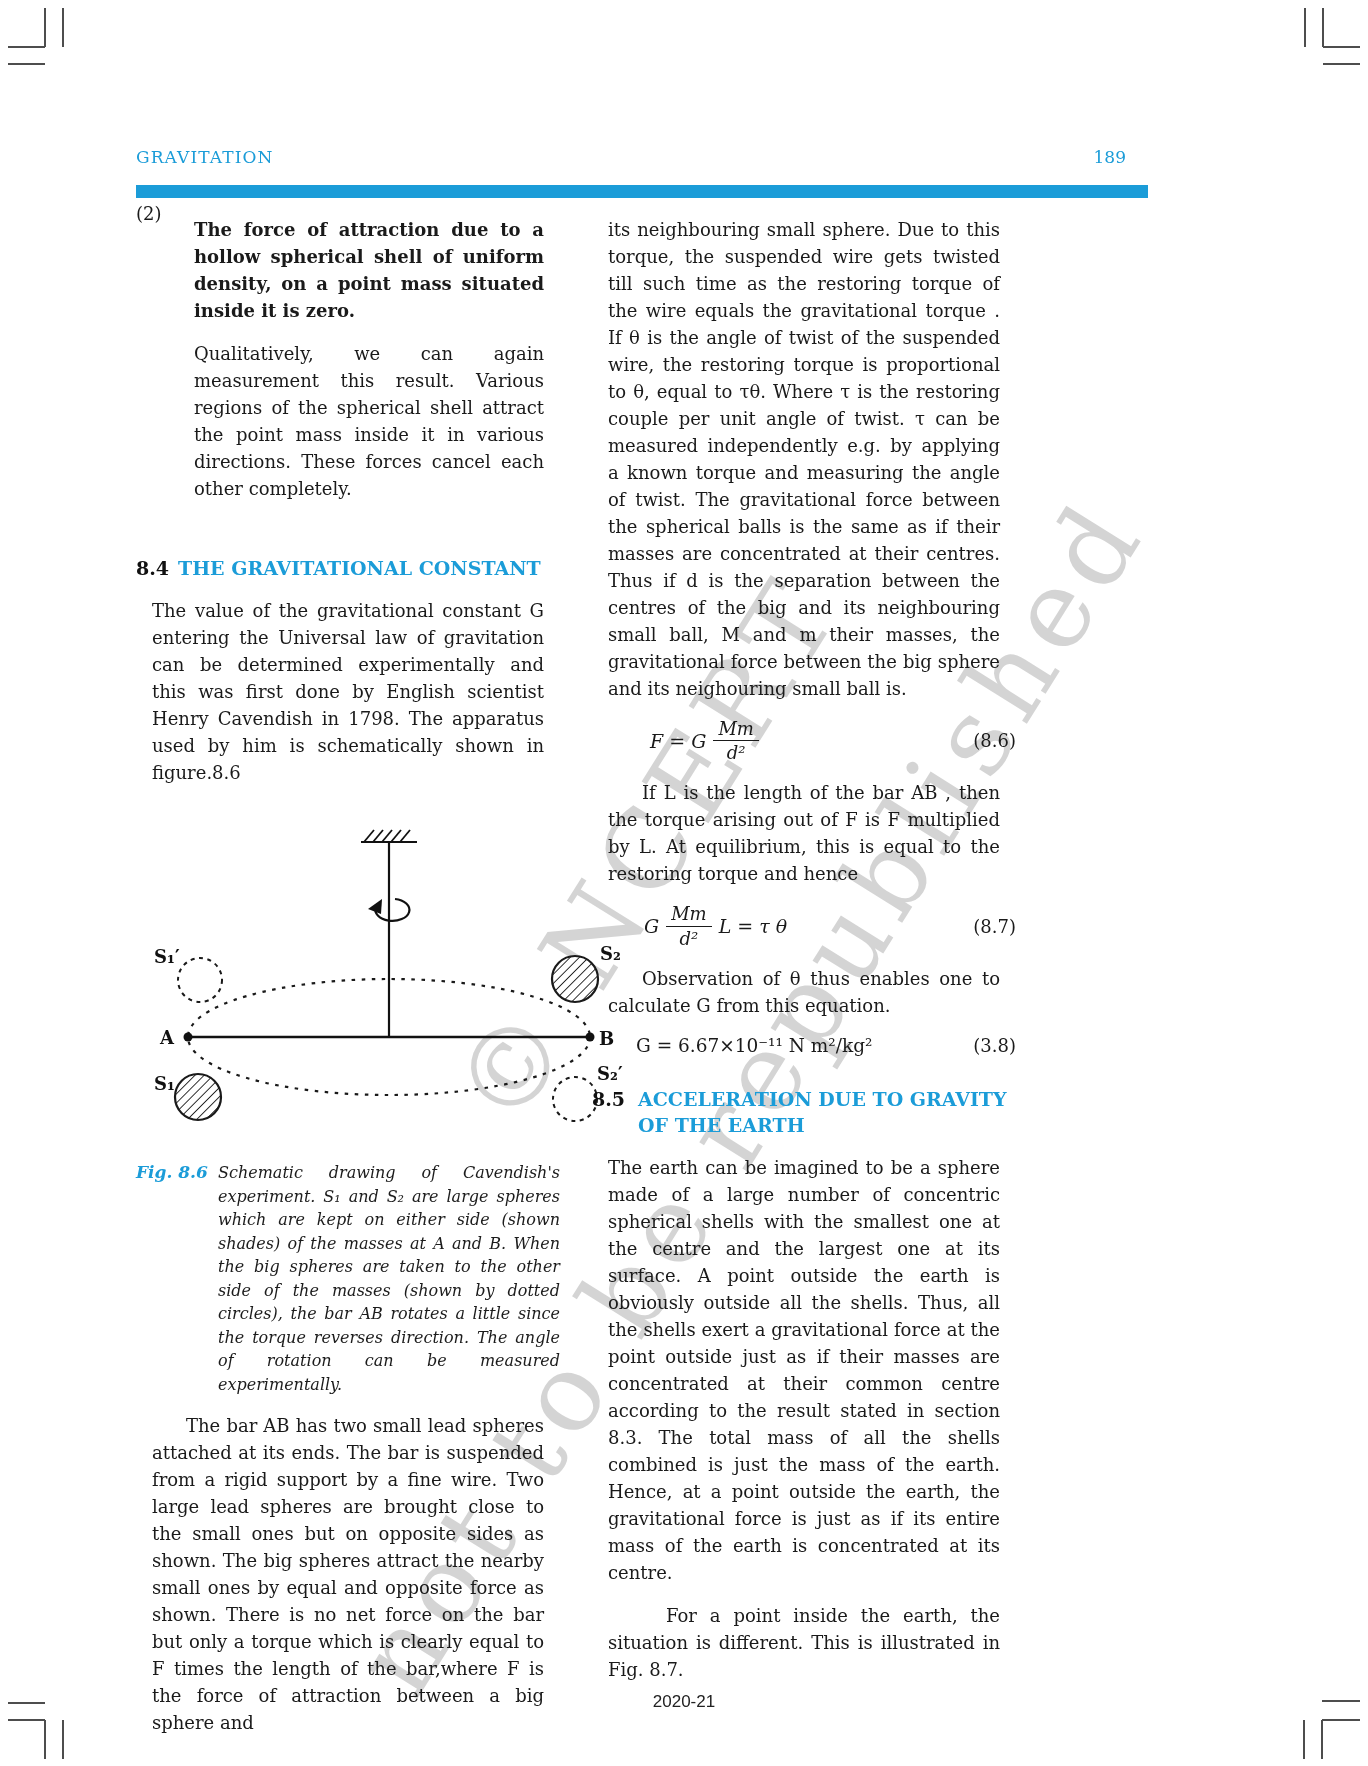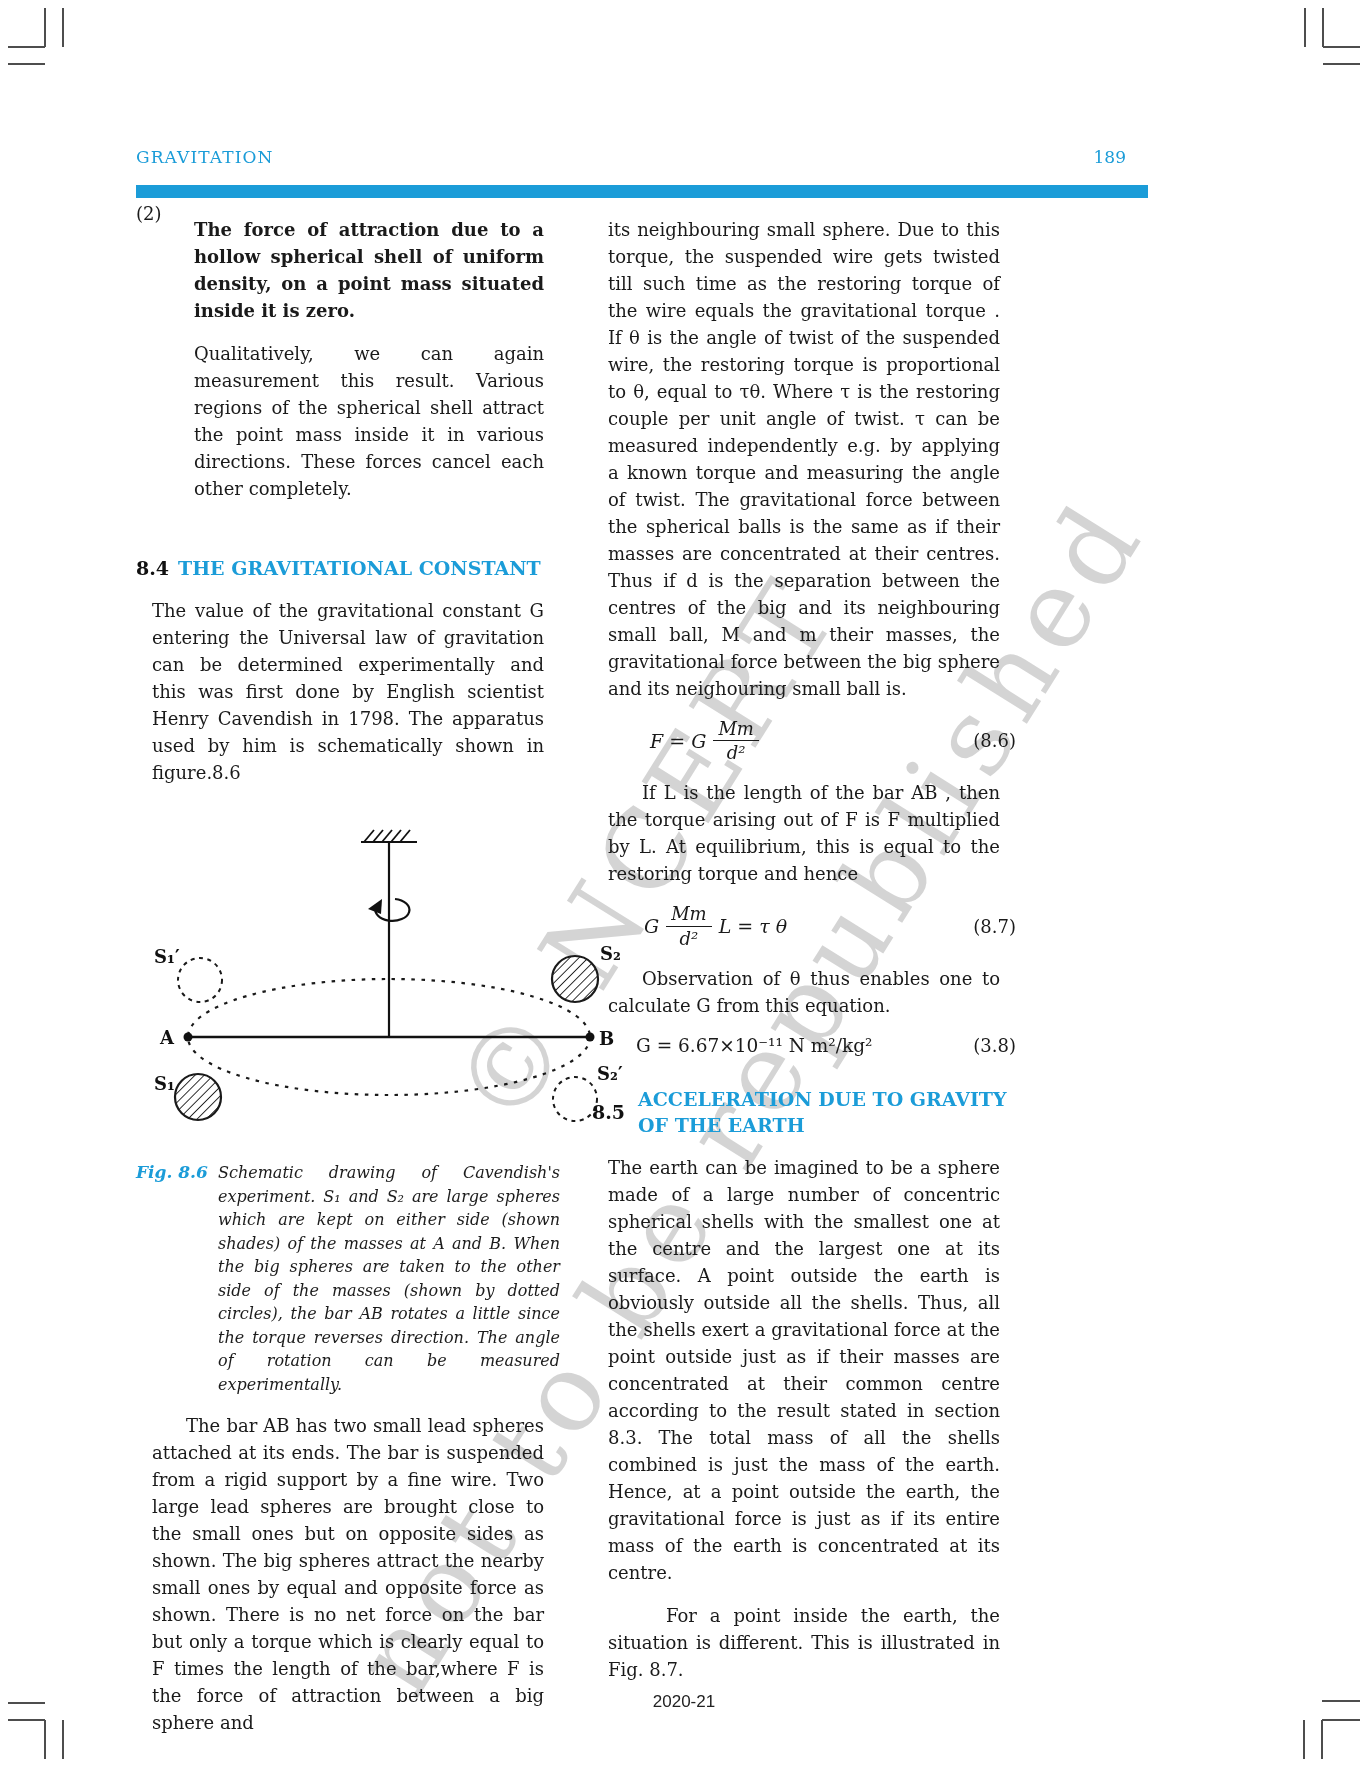--- a/index.html
+++ b/index.html
@@ -26,21 +26,21 @@
   .col-right { left:592px; }
   p.body { margin:16px; font-size:18px; line-height:27px; text-align:justify; }
   .indent   { text-indent:34px; }
   .indent-lg{ text-indent:58px; }
   
   .item2 { display:flex; }
   .item2-number { width:42px; flex:none; font-size:18px; line-height:27px; }
   .item2-content { flex:1; }
   .bold-lead { font-weight:bold; }
   
-  .section-heading { display:flex; align-items:center; }
+  .section-heading { display:flex; align-items:flex-start; }
   .mt-heading { margin-top:37px; }
   .section-number { width:42px; flex:none; font-weight:bold; font-size:19px; line-height:26px; color:#111; }
   .section-title  { color:#1b9cd8; font-weight:bold; font-size:19px; line-height:26px; flex:1; }
   .mt-intro { margin-top:14px; }
   
   .figure-wrap { margin-top:41px; margin-left:-6px; height:310px; position:relative; }
   .figure-wrap svg { overflow:visible; }
   .fig-label { font-family:"DejaVu Serif", serif; font-weight:bold; font-size:18px; fill:#111; }
   .caption { display:flex; margin-top:24px; }
   .caption-label { width:82px; flex:none; color:#1b9cd8; font-weight:bold; font-style:italic; font-size:17px; line-height:23.5px; }

